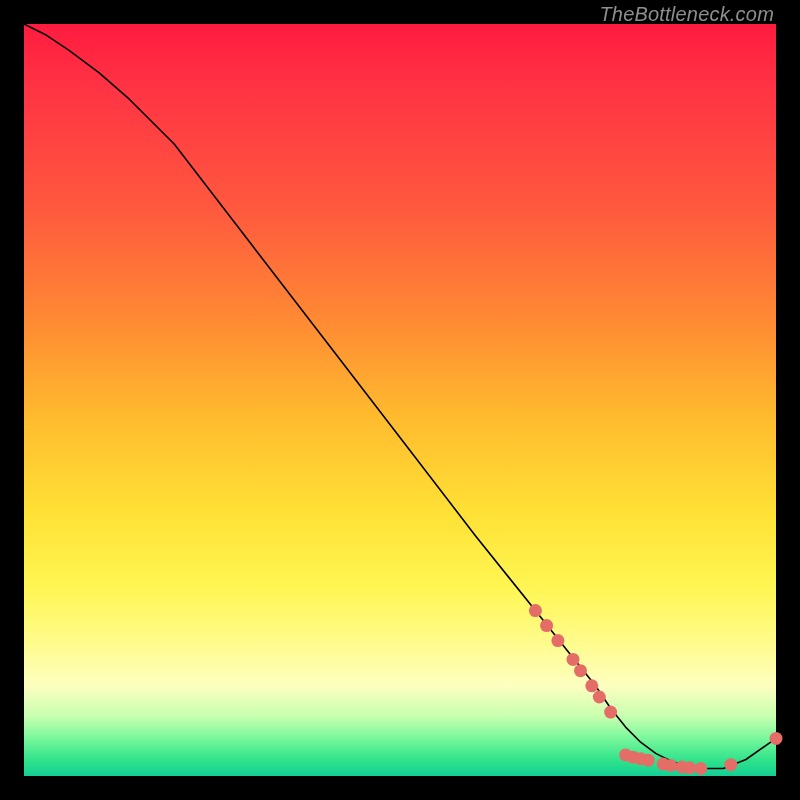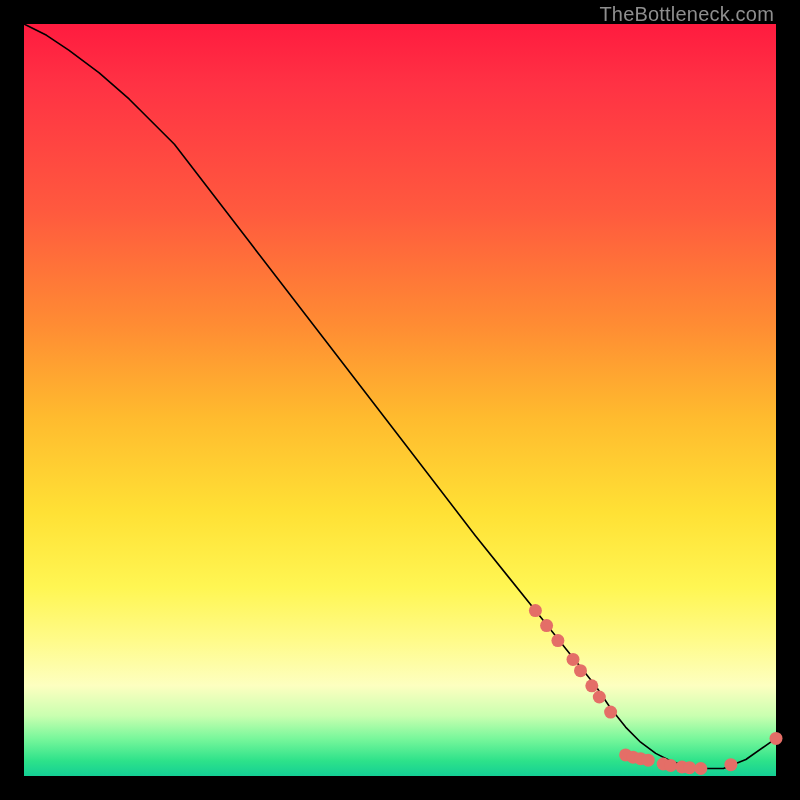--- a/index.html
+++ b/index.html
@@ -42,20 +42,21 @@
     );
   }
   .source {
     position: absolute;
     top: 3px;
     right: 26px;
     color: #8e8e8e;
     font-size: 20px;
     letter-spacing: 0.2px;
     user-select: none;
+    font-style: italic;
   }
   svg.curve {
     position: absolute;
     left: 0;
     top: 0;
     width: 752px;
     height: 752px;
     overflow: visible;
   }
   .line {

